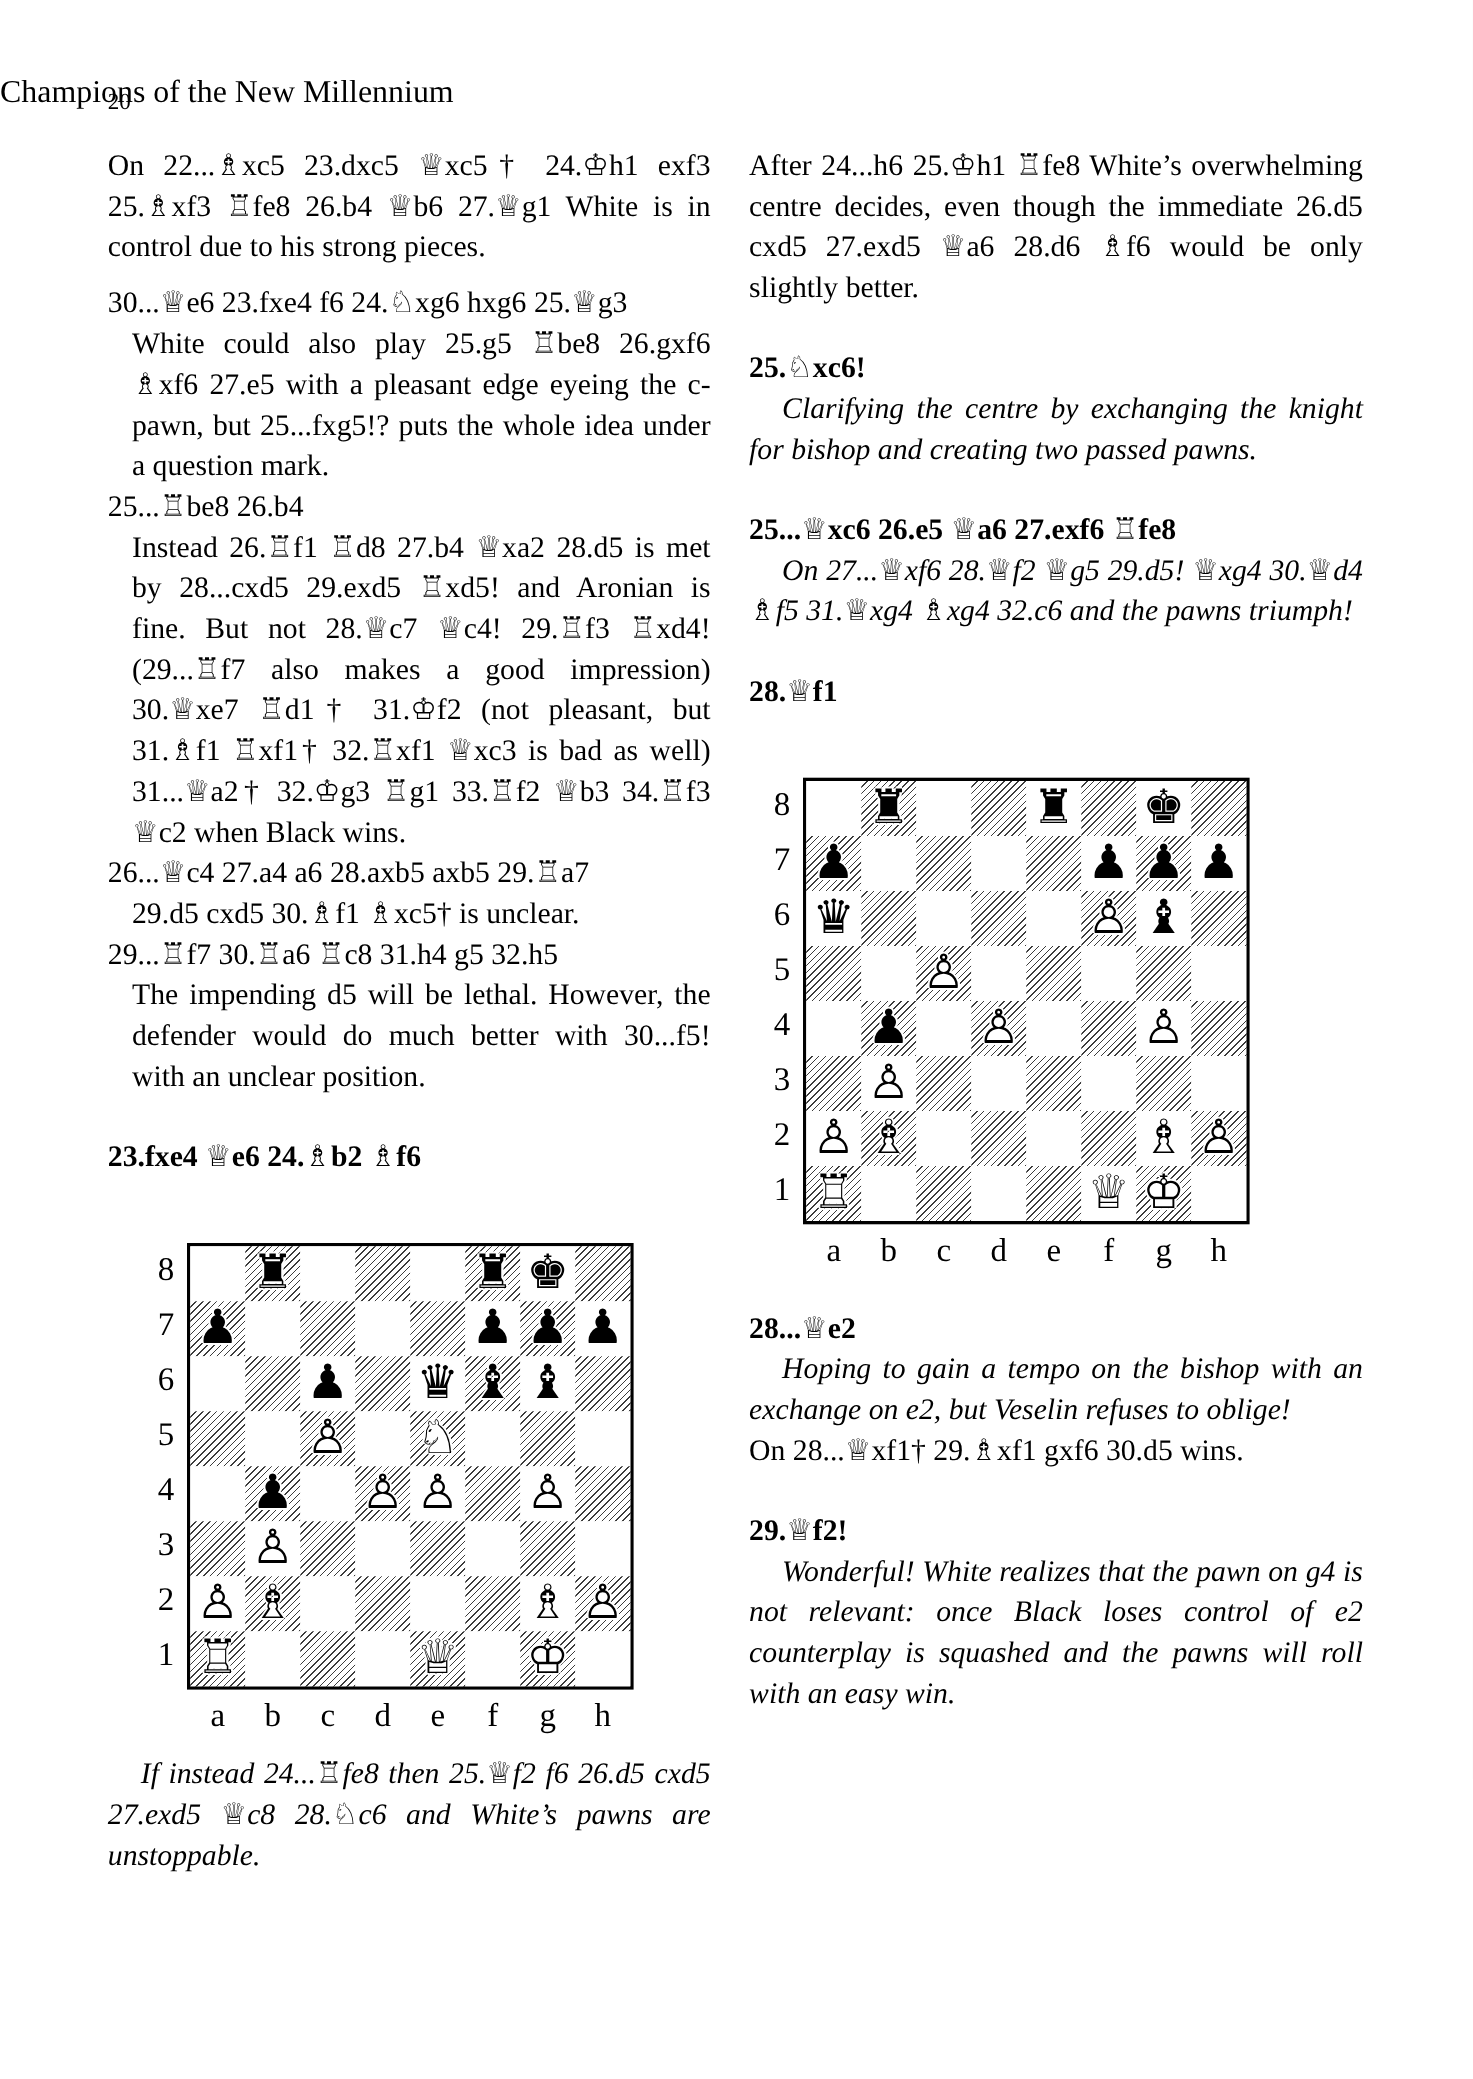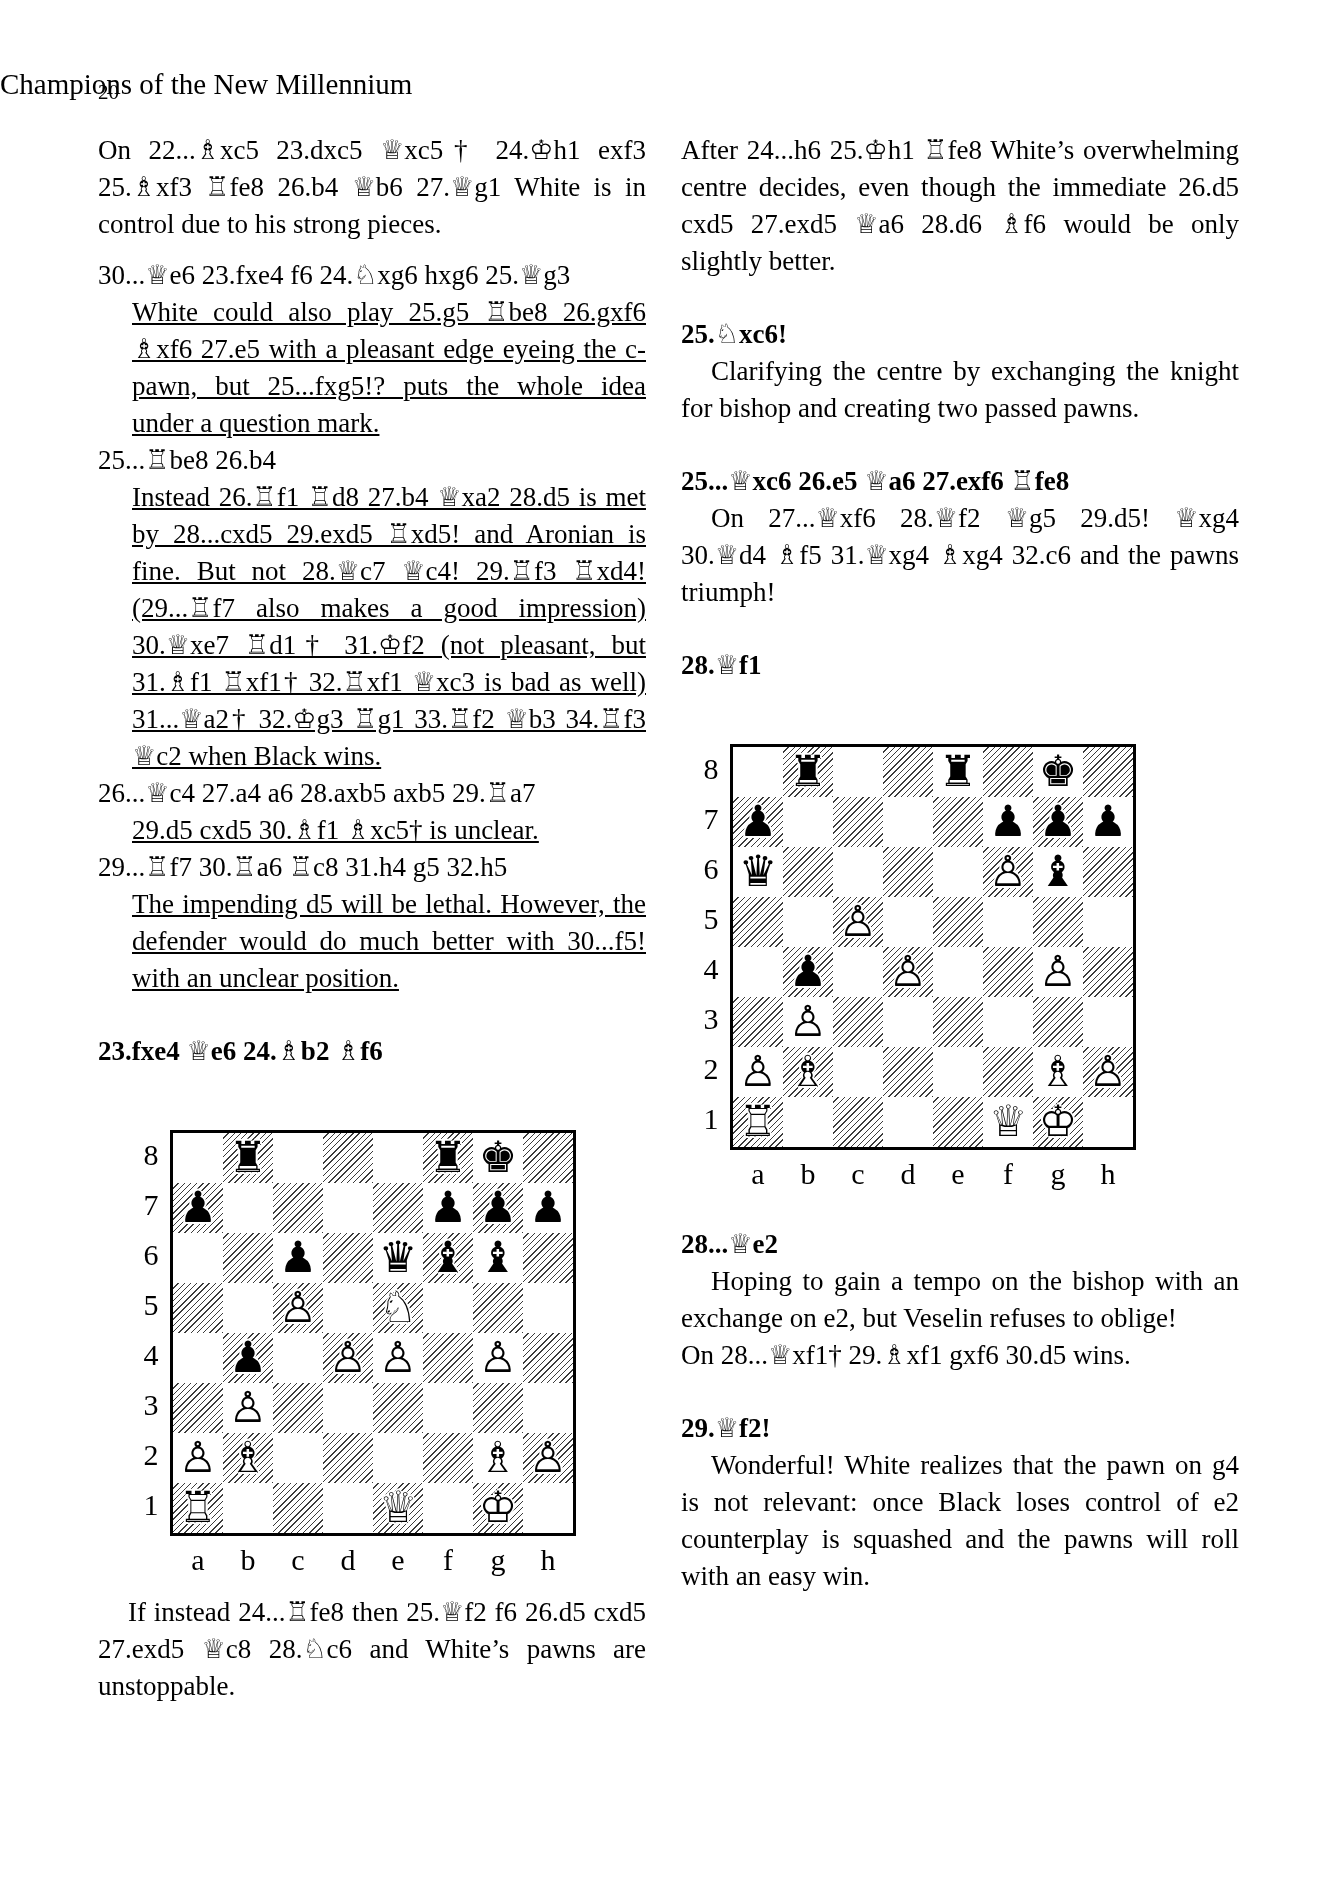--- a/index.html
+++ b/index.html
@@ -22,23 +22,23 @@
     text-align:left;
     font-size:29px; line-height:32px;
   }
   .col {
     position:absolute; top:132px;
     font-size:27px; line-height:37px;
   }
   .col.left  { left:98px;  width:548px; }
   .col.right { left:681px; width:558px; }
   .body-text { text-align:justify; }
-  .indent-first { text-indent:30px; }
+  .indent-first { text-indent:30px;font-style:italic; }
   .var-head { text-align:left; }
-  .var-body { margin-left:34px; text-align:justify;text-decoration:underline; }
+  .var-body { margin-left:22px; text-align:justify; }
   .move-head { font-weight:bold; margin-top:36px; text-align:left; }
   .gap-sm { margin-top:14px; }
   .gap-md { margin-top:20px; }
   .gap-lg { }
 
   
   .diagram { margin-top:60px; }
   .diagram.d1 { margin-left:34px; }
   .diagram.d2 { margin-left:11px; }
   .diagram-inner { display:flex; }

